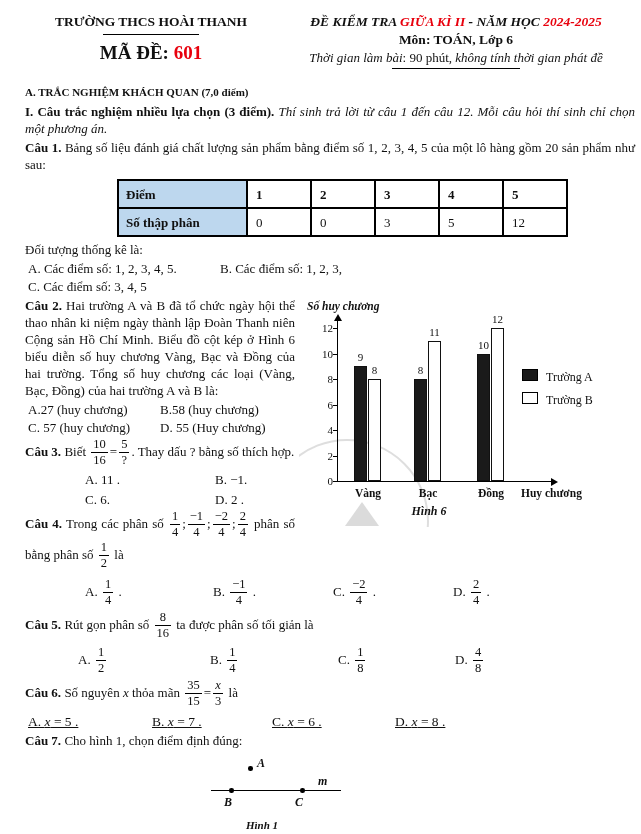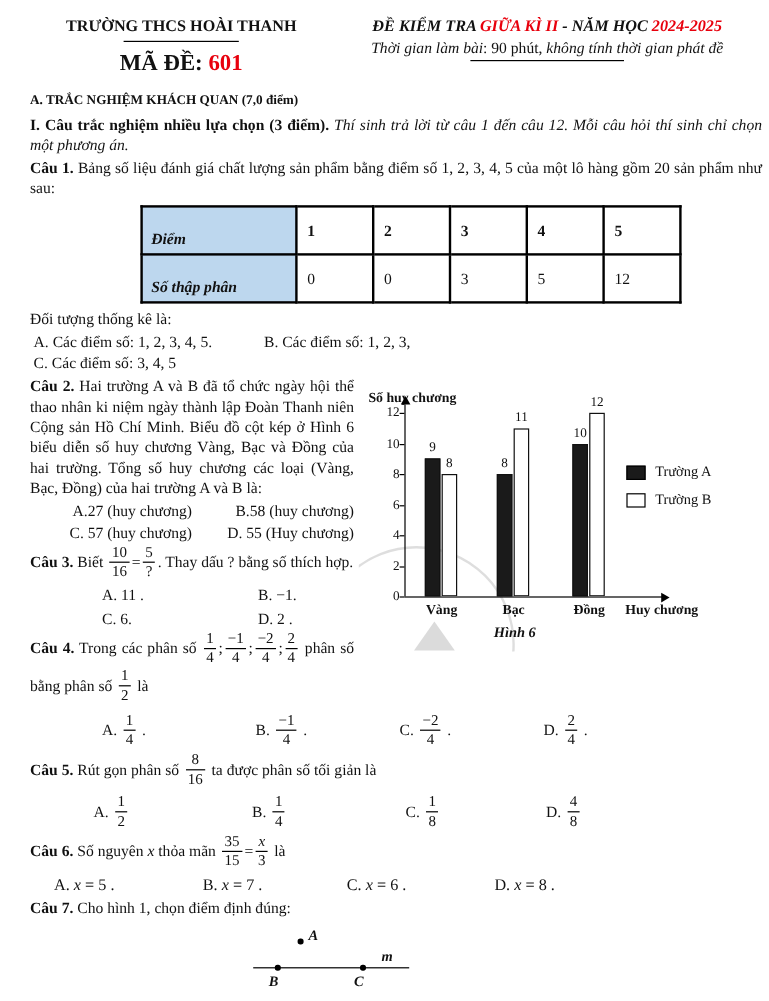--- a/index.html
+++ b/index.html
@@ -23,54 +23,54 @@
   .time-line{font-size:13px;margin-top:1px;}
   .time-underline{width:128px;height:0;border-bottom:1.4px solid #000;margin:2px auto 0;}
   
   .content{padding:0 6px 0 25px;}
   .sec-heading{font-weight:bold;font-size:11px;margin-top:15px;}
   p{margin:2px 0 0 0;}
   .justify{text-align:justify;}
   
   table.score{border-collapse:collapse;margin:6px 0 4px 92px;}
   table.score td,table.score th{border:2px solid #000;height:26px;vertical-align:middle;text-align:left;font-size:13px;}
-  table.score th{background:var(--table_header_bg,#bdd7ee);font-weight:bold;width:120px;padding:12px 0 0 7px;font-style:italic;}
+  table.score th{background:var(--table_header_bg,#bdd7ee);font-weight:bold;width:120px;padding:0 0 0 7px;}
   table.score td{width:54px;padding:0 0 0 8px;}
   table.score tr:first-child td{font-weight:bold;}
   
   .opts{display:grid;margin-top:2px;}
   .opts>div{white-space:nowrap;}
   .q1opts{grid-template-columns:192px auto;margin-left:3px;row-gap:1px;}
-  .q2opts{grid-template-columns:132px auto;margin-left:3px;row-gap:1px;text-align:right;}
+  .q2opts{grid-template-columns:132px auto;margin-left:3px;row-gap:1px;}
   .q3opts{grid-template-columns:130px auto;margin-left:60px;row-gap:3px;}
   .q4opts{grid-template-columns:128px 120px 120px auto;margin-left:60px;clear:right;margin-top:6px;}
   .q5opts{grid-template-columns:132px 128px 117px auto;margin-left:53px;margin-top:4px;}
-  .q6opts{grid-template-columns:124px 120px 123px auto;margin-left:20px;margin-top:3px;font-size:13.5px;}
+  .q6opts{grid-template-columns:124px 120px 123px auto;margin-left:3px;margin-top:3px;font-size:13.5px;text-decoration:underline;}
   
   .frac{display:inline-block;vertical-align:middle;text-align:center;font-size:12.5px;line-height:13px;margin:1px 2px;position:relative;top:-1px;}
   .frac .num{display:block;border-bottom:1.2px solid #000;padding:0 2px 1px;}
   .frac .den{display:block;padding:1px 2px 0;}
   
   .chart-box{float:right;position:relative;width:336px;height:230px;margin:2px 0 2px 4px;overflow:hidden;background:#fff;}
-  .chart-ylabel{position:absolute;left:8px;top:11px;font-weight:bold;font-size:11.5px;}
+  .chart-ylabel{position:absolute;left:8px;top:1px;font-weight:bold;font-size:11.5px;font-style:italic;}
   .axis-v{position:absolute;left:38px;top:24px;width:0;height:160px;border-left:1.4px solid #000;}
   .axis-h{position:absolute;left:38px;top:184px;width:216px;height:0;border-top:1.4px solid #000;}
   .arrow-up{position:absolute;left:35px;top:17px;width:0;height:0;border-left:4px solid transparent;border-right:4px solid transparent;border-bottom:7px solid #000;}
   .arrow-right{position:absolute;left:252px;top:181px;width:0;height:0;border-top:4px solid transparent;border-bottom:4px solid transparent;border-left:7px solid #000;}
   .chart-plot{position:absolute;left:39px;top:31px;width:216px;height:153px;}
   .bar{position:absolute;bottom:0;box-sizing:border-box;}
   .bar-label{position:absolute;transform:translateX(-50%);font-size:11px;line-height:11px;}
   .ytick{position:absolute;right:0;font-size:11px;line-height:11px;text-align:right;}
   .ytick-mark{position:absolute;right:-4px;width:4px;height:0;border-top:1.2px solid #000;}
   .yticks{position:absolute;left:6px;top:31px;width:28px;height:153px;}
   .xlabels{position:absolute;left:39px;top:188px;width:290px;height:16px;font-weight:bold;font-size:11.5px;}
   .xlabel{position:absolute;transform:translateX(-50%);}
   .chart-xaxis-label{position:absolute;left:222px;top:188px;font-weight:bold;font-size:11.5px;}
   .legend{position:absolute;left:223px;top:72px;font-size:12px;}
-  .legend-row{display:flex;align-items:center;margin-bottom:6px;}
+  .legend-row{display:flex;margin-bottom:6px;}
   .legend-swatch{display:inline-block;width:16px;height:12px;border:1px solid #000;margin-right:8px;box-sizing:border-box;}
   .chart-caption{position:absolute;left:0;top:206px;width:260px;text-align:center;font-weight:bold;font-style:italic;font-size:12px;}
   .wm-triangle{position:absolute;left:46px;top:205px;width:0;height:0;border-left:17px solid transparent;border-right:17px solid transparent;border-bottom:24px solid #d2d2d2;opacity:.8;}
   .wm-arc{position:absolute;left:-34px;top:142px;width:160px;height:160px;border-radius:50%;border:2px solid rgba(160,160,160,.35);}
   
   .fig1{position:relative;width:230px;height:84px;margin:4px 0 0 185px;}
   .fig1 .dot{position:absolute;width:4.5px;height:4.5px;border-radius:50%;background:#000;}
   .fig1 .lbl{position:absolute;font-weight:bold;font-style:italic;font-size:12px;line-height:12px;}
   .fig1 .line{position:absolute;left:1px;top:37px;width:130px;height:0;border-top:1.5px solid #000;}
   .fig1 .caption{position:absolute;left:36px;top:64px;font-weight:bold;font-style:italic;font-size:11px;}
@@ -81,20 +81,21 @@
 <div class="page">
 
   <div class="header">
     <div class="header-left">
       <div class="school">TRƯỜNG THCS HOÀI THANH</div>
       <div class="school-underline"></div>
       <div class="code-line"><span>MÃ ĐỀ: </span><span class="red">601</span></div>
     </div>
     <div class="header-right">
       <div class="title-line"><span>ĐỀ KIỂM TRA </span><span class="red">GIỮA KÌ II</span><span> - NĂM HỌC </span><span class="red">2024-2025</span></div>
+      <div class="subject-line">Môn:  TOÁN, Lớp 6</div>
       <div class="time-line"><i>Thời gian làm bài</i><span>: 90 phút, </span><i>không tính thời gian phát đề</i></div>
       <div class="time-underline"></div>
     </div>
   </div>
 
   <div class="content">
 
     <div class="sec-heading">A. TRẮC NGHIỆM KHÁCH QUAN (7,0 điểm)</div>
     <p class="justify"><b>I. Câu trắc nghiệm nhiều lựa chọn (3 điểm).</b><i> Thí sinh trả lời từ câu 1 đến câu 12. Mỗi câu hỏi thí sinh chỉ chọn một phương án.</i></p>
 

